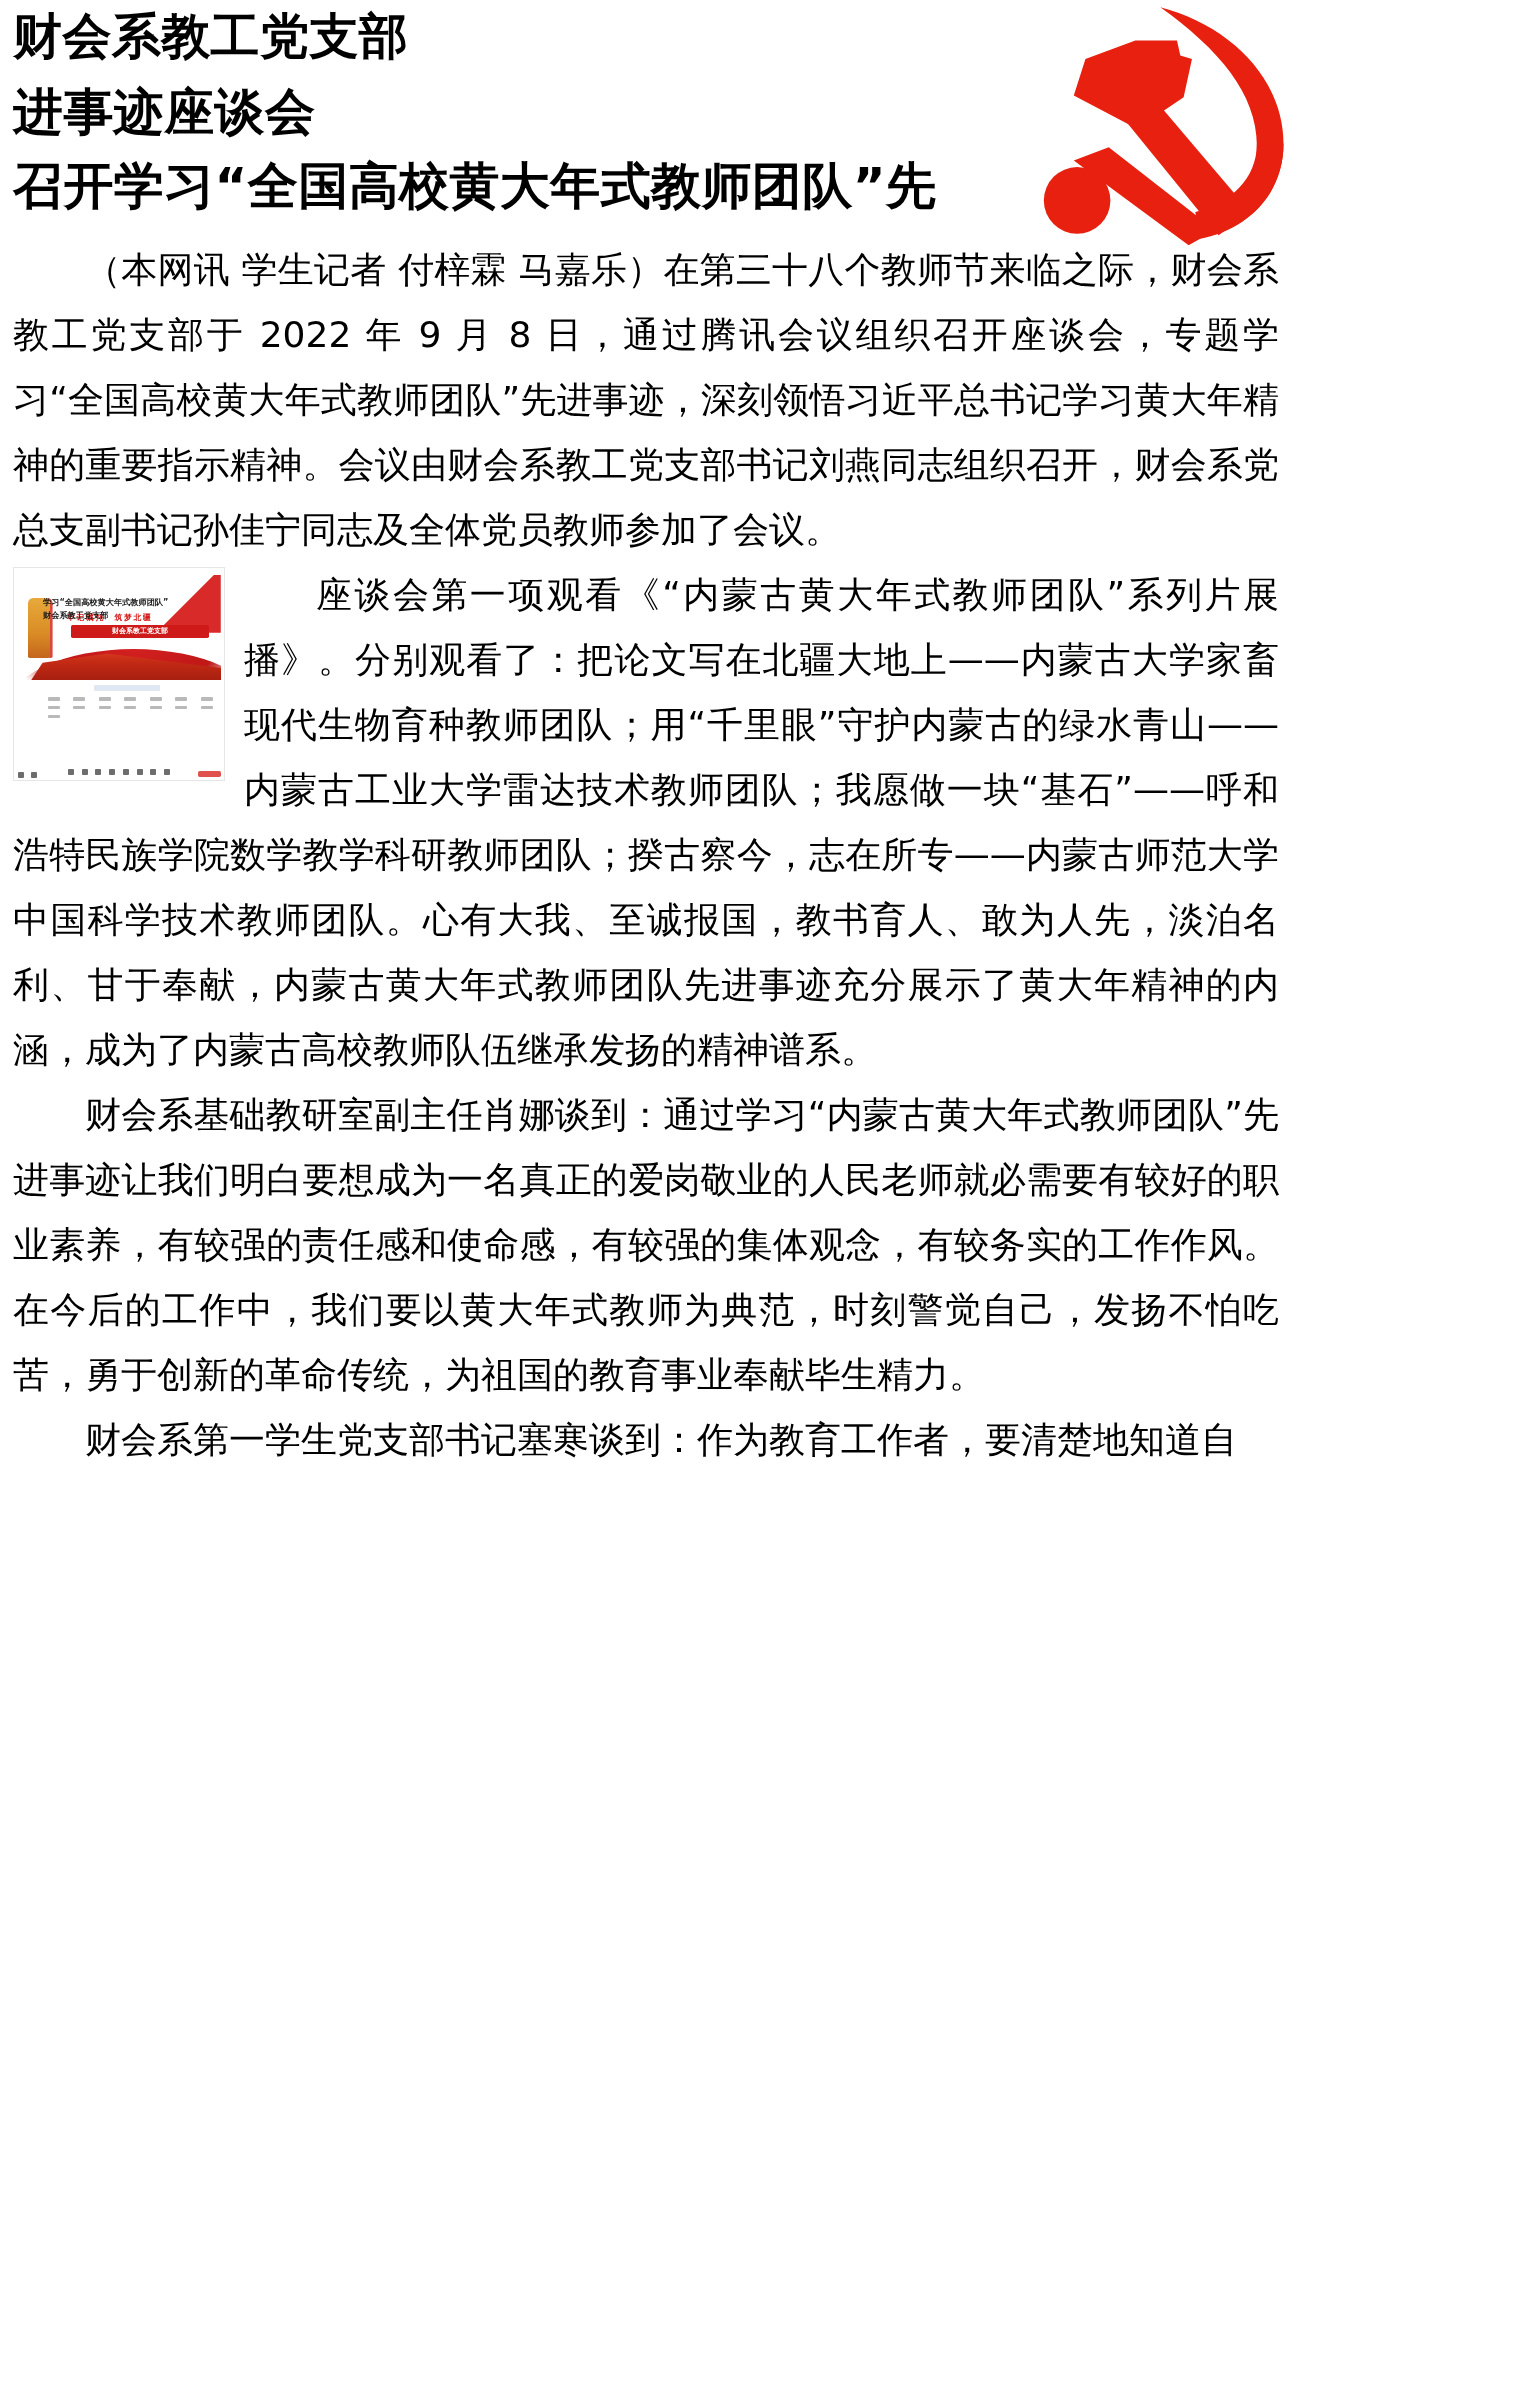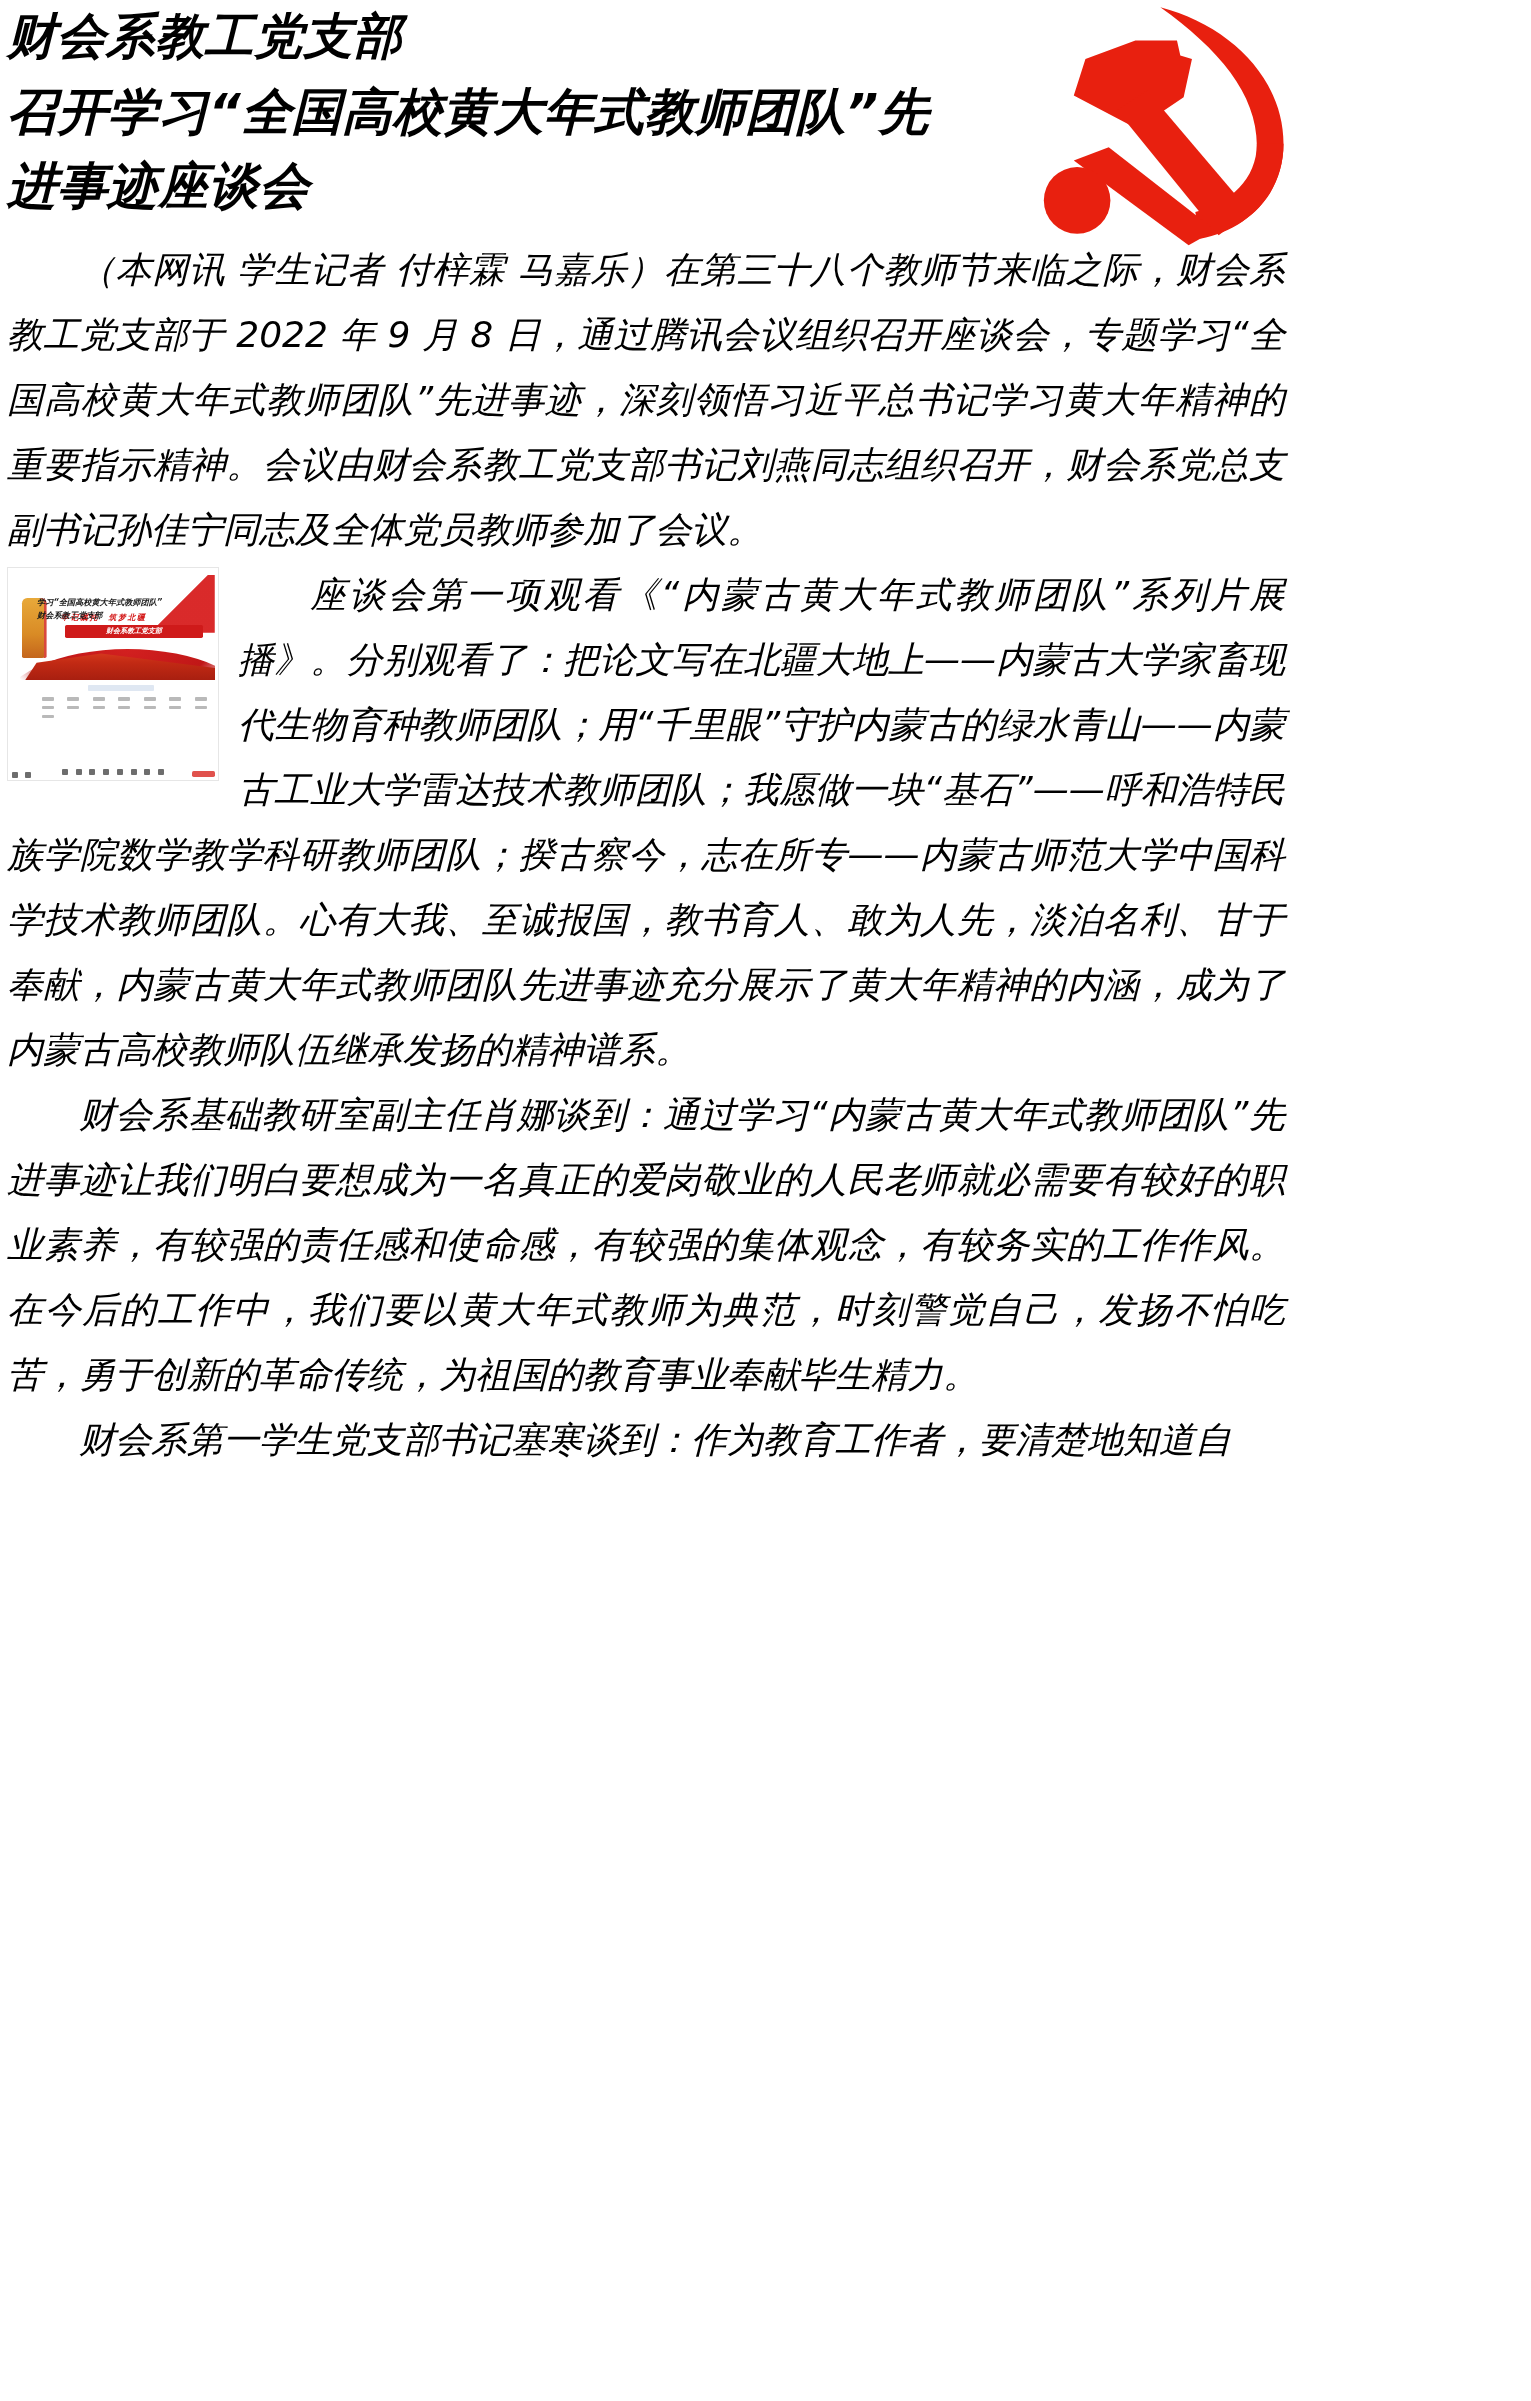--- a/index.html
+++ b/index.html
@@ -14,22 +14,21 @@
     font-family: "Liberation Serif", "DejaVu Serif", serif;
     color: #000000;
     position: relative;
   }
 
   .page {
     position: relative;
     width: 1292px;
     height: 2401px;
     box-sizing: border-box;
-    padding: 0 7px;
-    font-style: italic;
+    padding: 0 13px;
   }
 
   
   .emblem {
     position: absolute;
     top: 3.5px;
     right: 5.2px;
     width: 250px;
     height: 243px;
     pointer-events: none;
@@ -171,22 +170,22 @@
         <path d="M96 128 L132 104 L256 250 L218 278 Z"></path>
 
         <path d="M44 188 L86 172 L214 272 L182 290 Z"></path>
         <circle cx="48" cy="236" r="40"></circle>
       </g>
     </svg>
   </div>
 
   <div class="title-block">
     <div class="title-line l1">财会系教工党支部</div>
+    <div class="title-line l3">进事迹座谈会</div>
     <div class="title-line l2">召开学习“全国高校黄大年式教师团队”先</div>
-    <div class="title-line l3">进事迹座谈会</div>
   </div>
 
   <div class="body-text">
 
     <p>（本网讯 学生记者 付梓霖 马嘉乐）在第三十八个教师节来临之际，财会系教工党支部于 2022 年 9 月 8 日，通过腾讯会议组织召开座谈会，专题学习“全国高校黄大年式教师团队”先进事迹，深刻领悟习近平总书记学习黄大年精神的重要指示精神。会议由财会系教工党支部书记刘燕同志组织召开，财会系党总支副书记孙佳宁同志及全体党员教师参加了会议。</p>
 
     <p>
       
       <span class="shot">
         <span class="slide">

